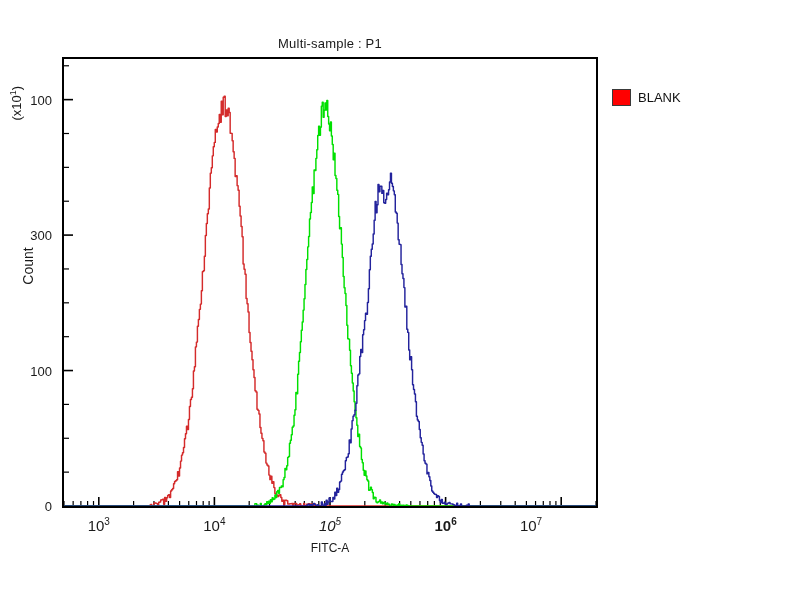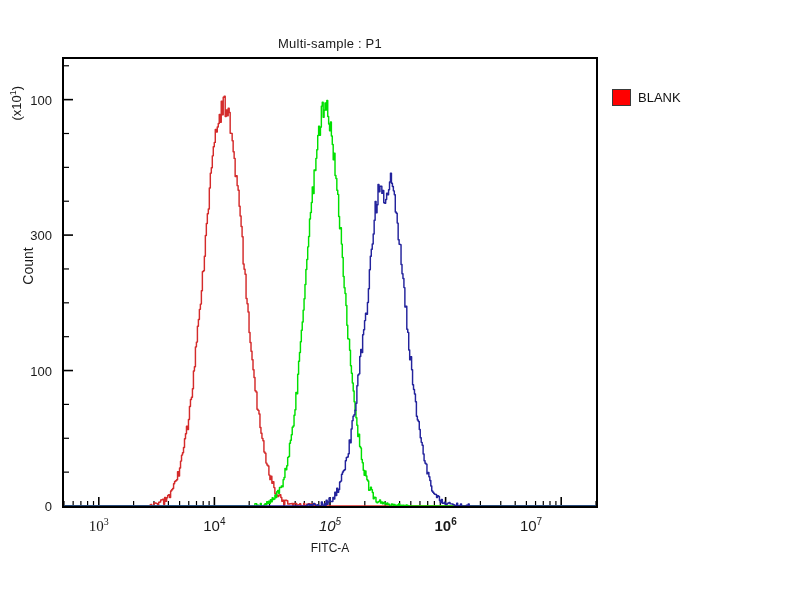--- a/index.html
+++ b/index.html
@@ -109,21 +109,21 @@
   </div>
   <div class="y-axis-title">Count</div>
 
   <div id="ytick-labels">
       <div class="ytick-label" style="top: 506px; left: 0px; width: 52px;">0</div>
       <div class="ytick-label" style="top: 370.545px; left: 0px; width: 52px;">100</div>
       <div class="ytick-label" style="top: 235.091px; left: 0px; width: 52px;">300</div>
       <div class="ytick-label" style="top: 99.6364px; left: 0px; width: 52px;">100</div>
     </div>
   <div id="xtick-labels">
-      <div class="xtick-label" style="left: 98.7992px; top: 516px; font-family: Liberation Serif, serif;"><span>10</span><sup>3</sup></div>
+      <div class="xtick-label" style="left: 98.7992px; top: 516px;"><span>10</span><sup>3</sup></div>
       <div class="xtick-label" style="left: 214.4px; top: 516px;"><span>10</span><sup>4</sup></div>
       <div class="xtick-label" style="left: 330px; top: 516px; font-style: italic;"><span>10</span><sup>5</sup></div>
       <div class="xtick-label" style="left: 445.6px; top: 516px; font-weight: bold;"><span>10</span><sup>6</sup></div>
       <div class="xtick-label" style="left: 531px; top: 516px;"><span>10</span><sup>7</sup></div>
     </div>
 
   <div class="plot-frame">
     <svg id="chart-svg" width="532" height="447">
         <g>
           <line x1="0" y1="447" x2="0" y2="442" stroke="#000" stroke-width="1.2"></line>

